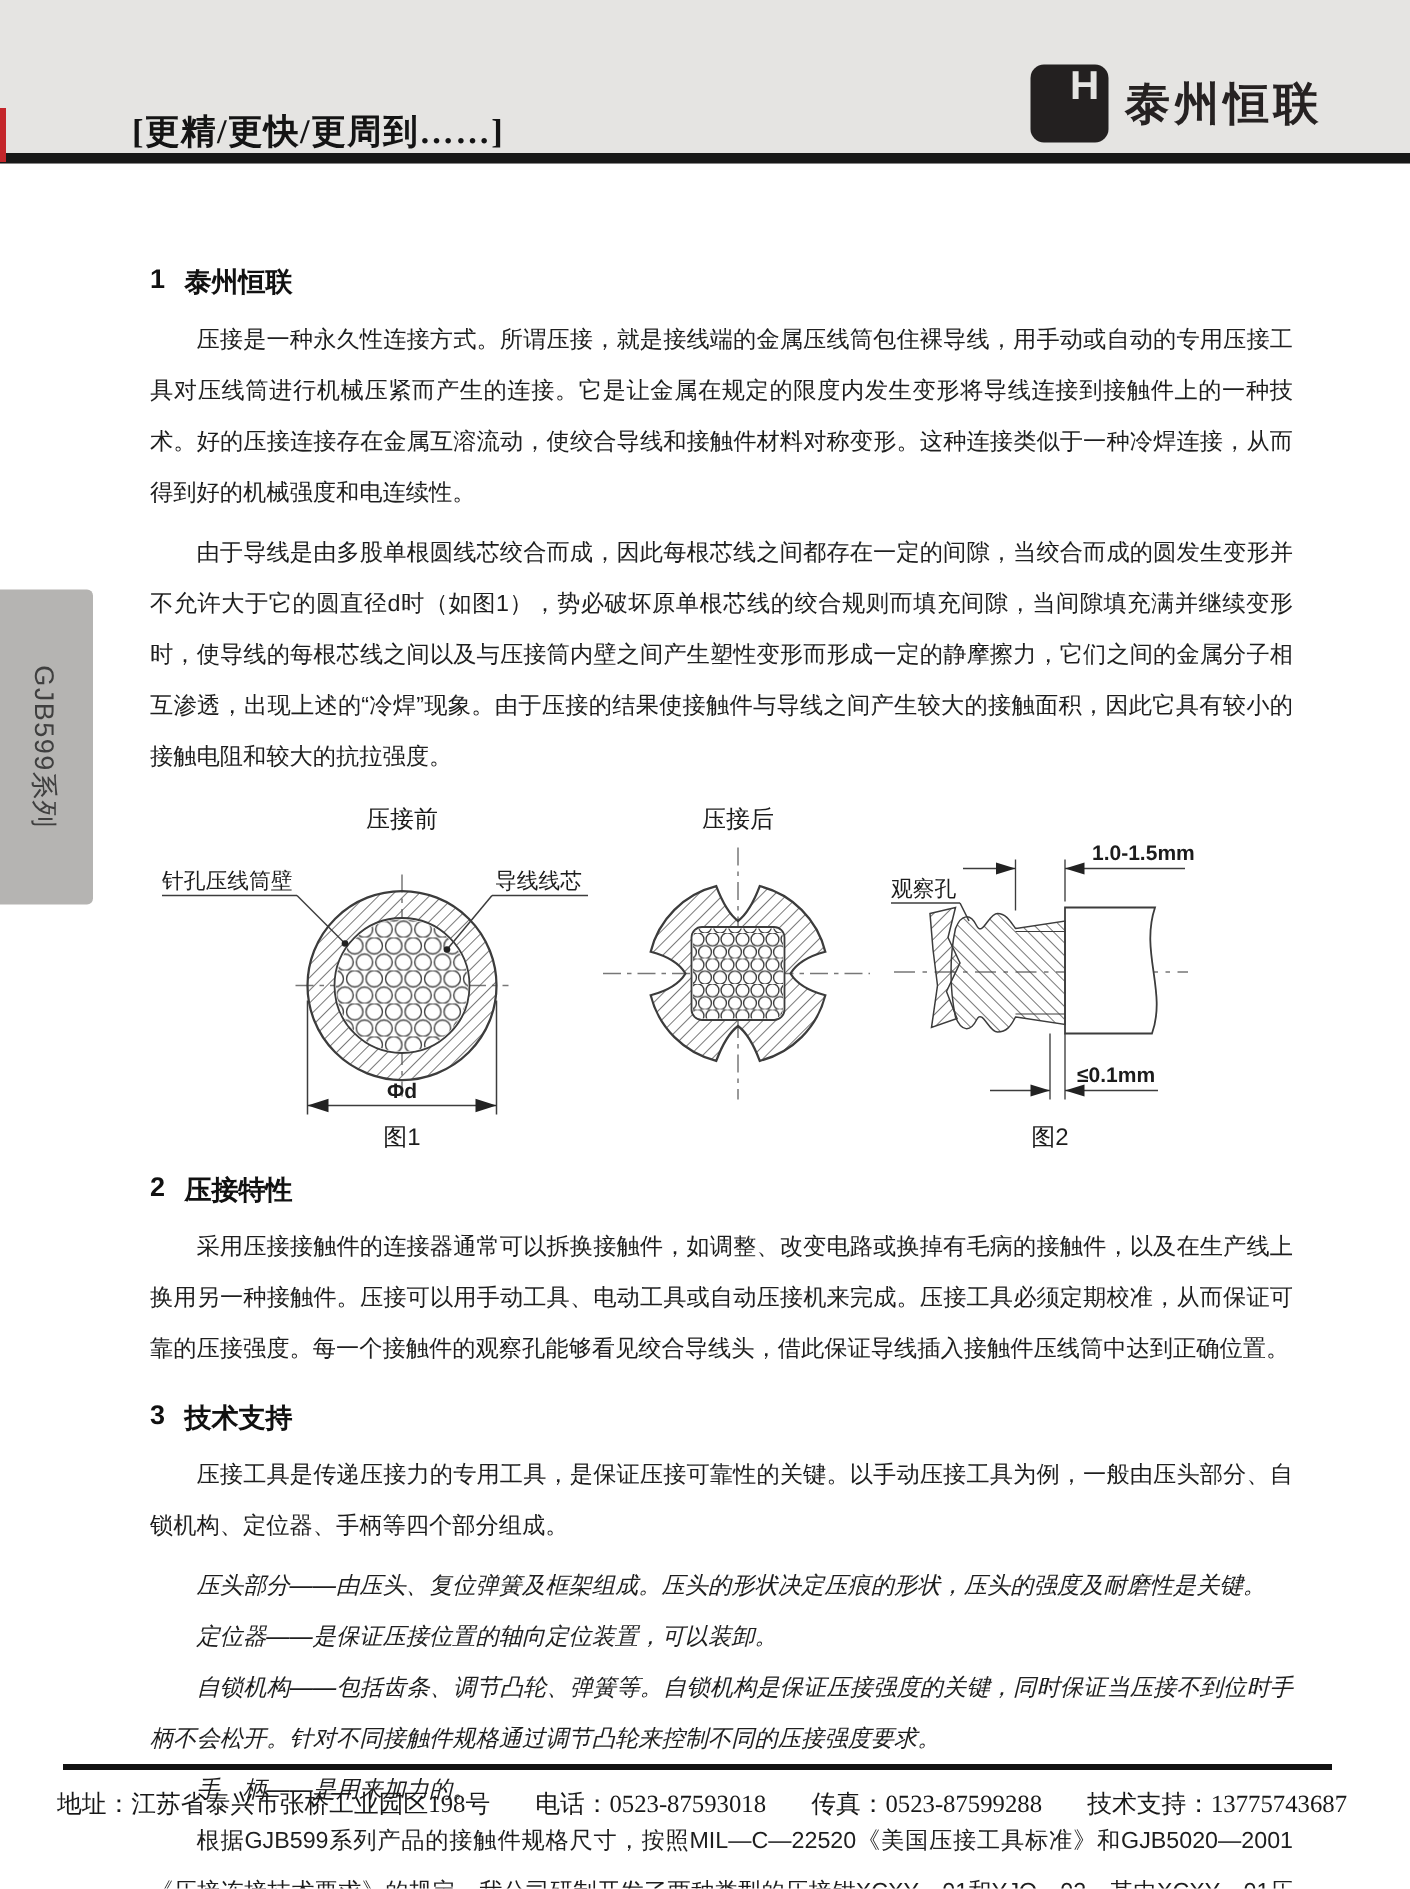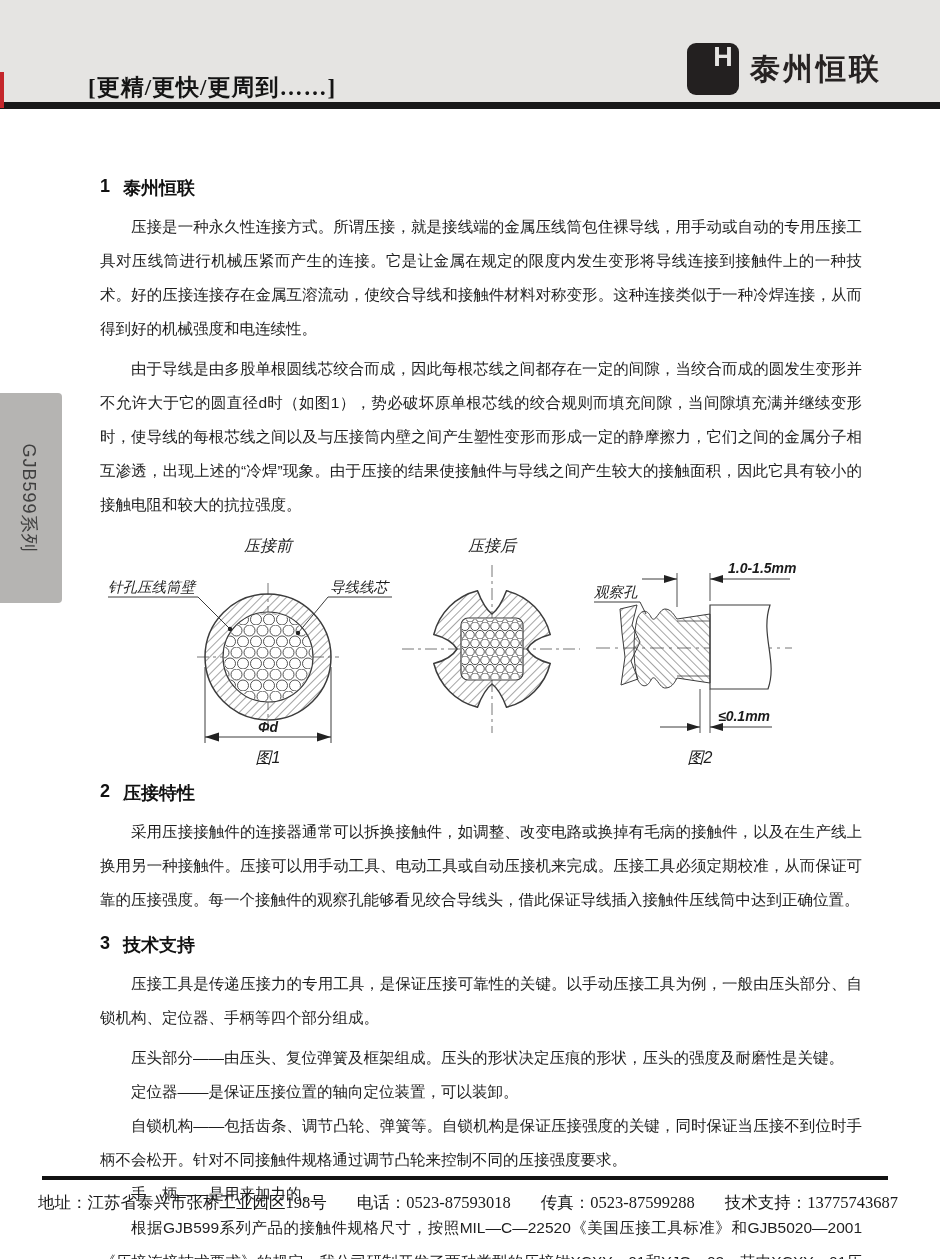--- a/index.html
+++ b/index.html
@@ -36,23 +36,23 @@
   }
   
   .content { position:absolute; left:100px; top:176px; width:762px; }
   .sec-head { display:flex; gap:13px; font-size:18px; font-weight:700; color:#111; margin:0 0 10px 0; }
   .sec-head.s2 { margin-top:14px; }
   .sec-head.s3 { margin-top:16px; }
   p.body {
     font-size:15.5px; line-height:34px; margin:0 0 6px 0;
     text-indent:2em; text-align:justify; color:#1e1e1e;
   }
-  p.body.item { margin-bottom:0; }
-  
-  .figure-wrap { width:762px; height:230px; margin:15px 0 8px 0;font-style:italic; }
+  p.body.item { margin-bottom:0;font-style:italic; }
+  
+  .figure-wrap { width:762px; height:230px; margin:15px 0 8px 0; }
   svg text { fill:#1c1c1c; }
   .figtitle { font-size:16px; }
   .figlabel { font-size:14.5px; }
   .figdim   { font-size:14px; font-weight:700; }
   .figcap   { font-size:16px; }
   
   .footer-rule { position:absolute; left:42px; top:1176px; width:846px; height:4px; background:#121212; }
   .footer-row {
     position:absolute; left:52px; top:1192px; width:846px;
     display:flex; gap:30px; white-space:nowrap;

